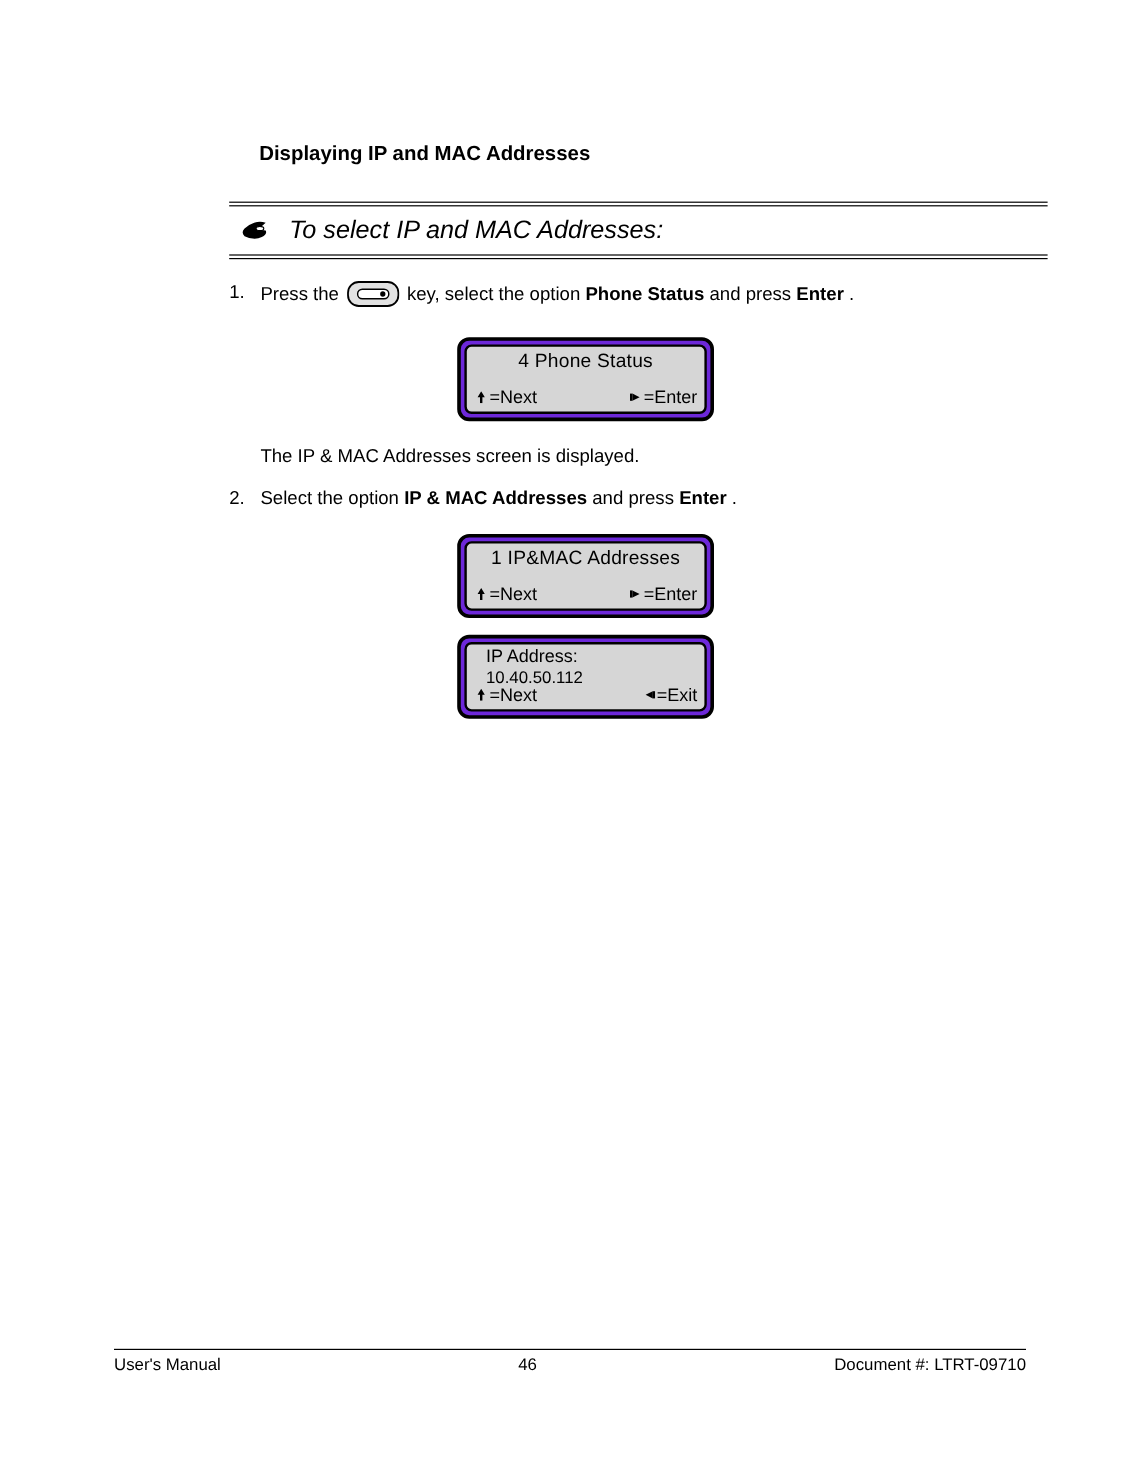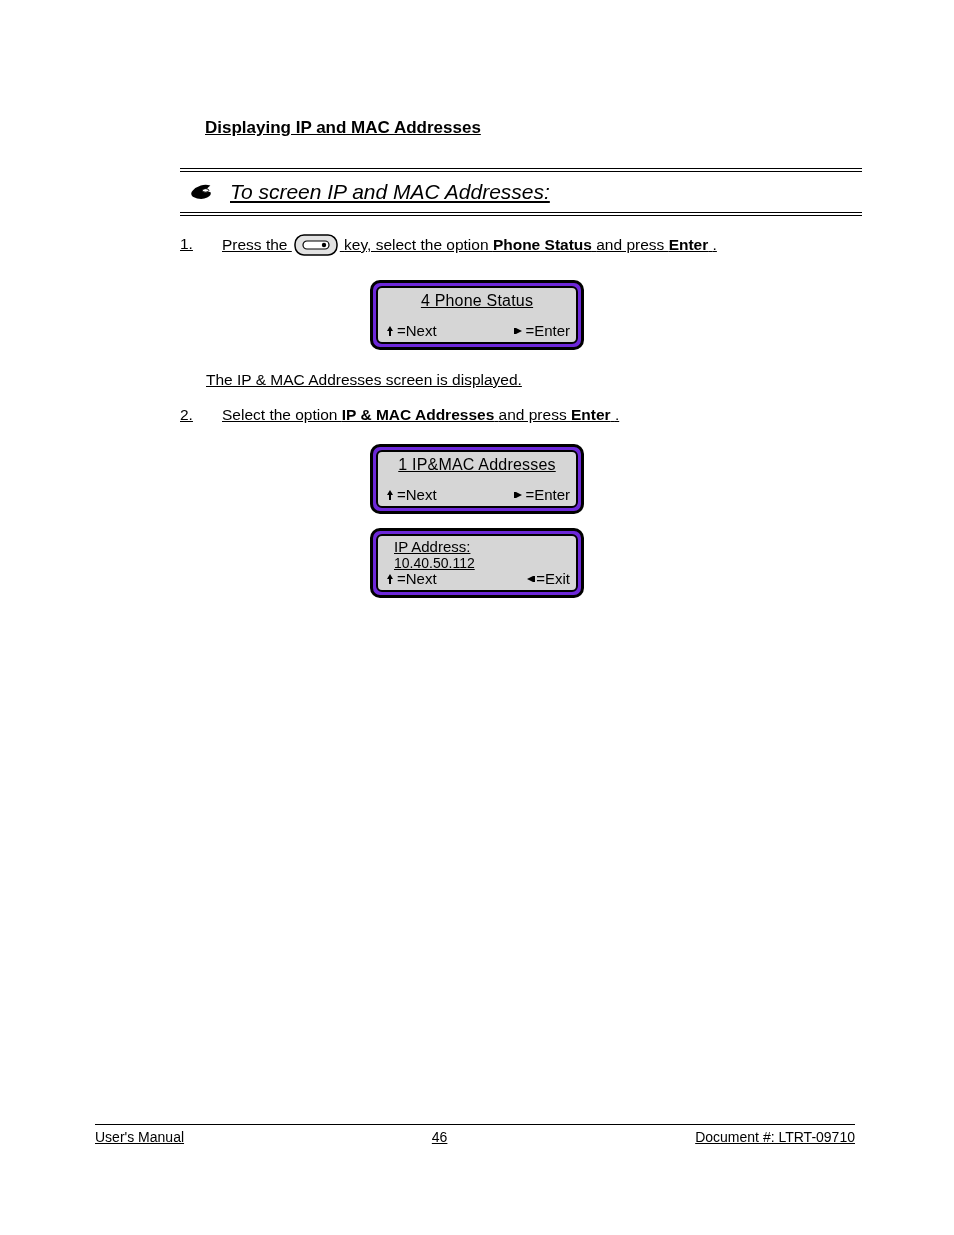--- a/index.html
+++ b/index.html
@@ -13,24 +13,23 @@
     font-size: 15px;
   }
   .page {
     position: relative;
     width: 954px;
     height: 1235px;
     box-sizing: border-box;
   }
   .content-area {
     position: absolute;
-    left: 95px;
+    left: 106px;
     top: 118px;
     width: 760px;
-    text-decoration: underline;
   }
   .section-header {
     position: relative;
     margin-left: 85px;
     width: 682px;
   }
   .dbl-rule-top {
     border-top: 1px solid #000;
     height: 2px;
     border-bottom: 1px solid #000;
@@ -69,21 +68,20 @@
   }
   .step-num {
     width: 26px;
     font-size: 15.5px;
     flex-shrink: 0;
     padding-top: 1px;
   }
   .step-text {
     font-size: 15.5px;
     line-height: 1.35;
-    margin-left: 16px;
   }
   .key-icon {
     display: inline-block;
     vertical-align: -6px;
     margin: 0 2px;
   }
   .lcd-wrap {
     margin-left: 85px;
     margin-top: 18px;
   }
@@ -153,21 +151,20 @@
   .footer {
     position: absolute;
     left: 95px;
     bottom: 90px;
     width: 760px;
     border-top: 1px solid #000;
     padding-top: 4px;
     display: flex;
     justify-content: space-between;
     font-size: 14px;
-    text-decoration: underline;
   }
   .bold { font-weight: 600; }
 </style>
 </head>
 <body>
 <div class="page">
 
 <div class="content-area">
 
   <div style="margin-left:110px;font-size:17px;font-weight:600;margin-bottom:30px;">
@@ -176,21 +173,21 @@
 
   <div class="section-header">
     <div class="dbl-rule-top"></div>
     <div class="section-title-row">
       <span class="section-icon">
         <svg viewBox="0 0 40 30" width="32" height="24">
           <path d="M6 21 Q2 17 6 13 Q10 9 16 7 Q22 5 28 7 Q24 11 20 13 Q24 15 28 15 Q30 19 24 22 Q16 26 6 21 Z" fill="#000"></path>
           <ellipse cx="22" cy="13" rx="4" ry="2.2" fill="#fff" stroke="#000" stroke-width="1.2"></ellipse>
         </svg>
       </span>
-      <span class="section-title">To screen IP and MAC Addresses:</span>
+      <span class="section-title">To select IP and MAC Addresses:</span>
     </div>
     <div class="dbl-rule-bottom"></div>
   </div>
 
   <div class="step">
     <div class="step-num">1.</div>
     <div class="step-text">
       <span>Press the </span>
       <span class="key-icon">
         <svg width="44" height="22" viewBox="0 0 44 22">

